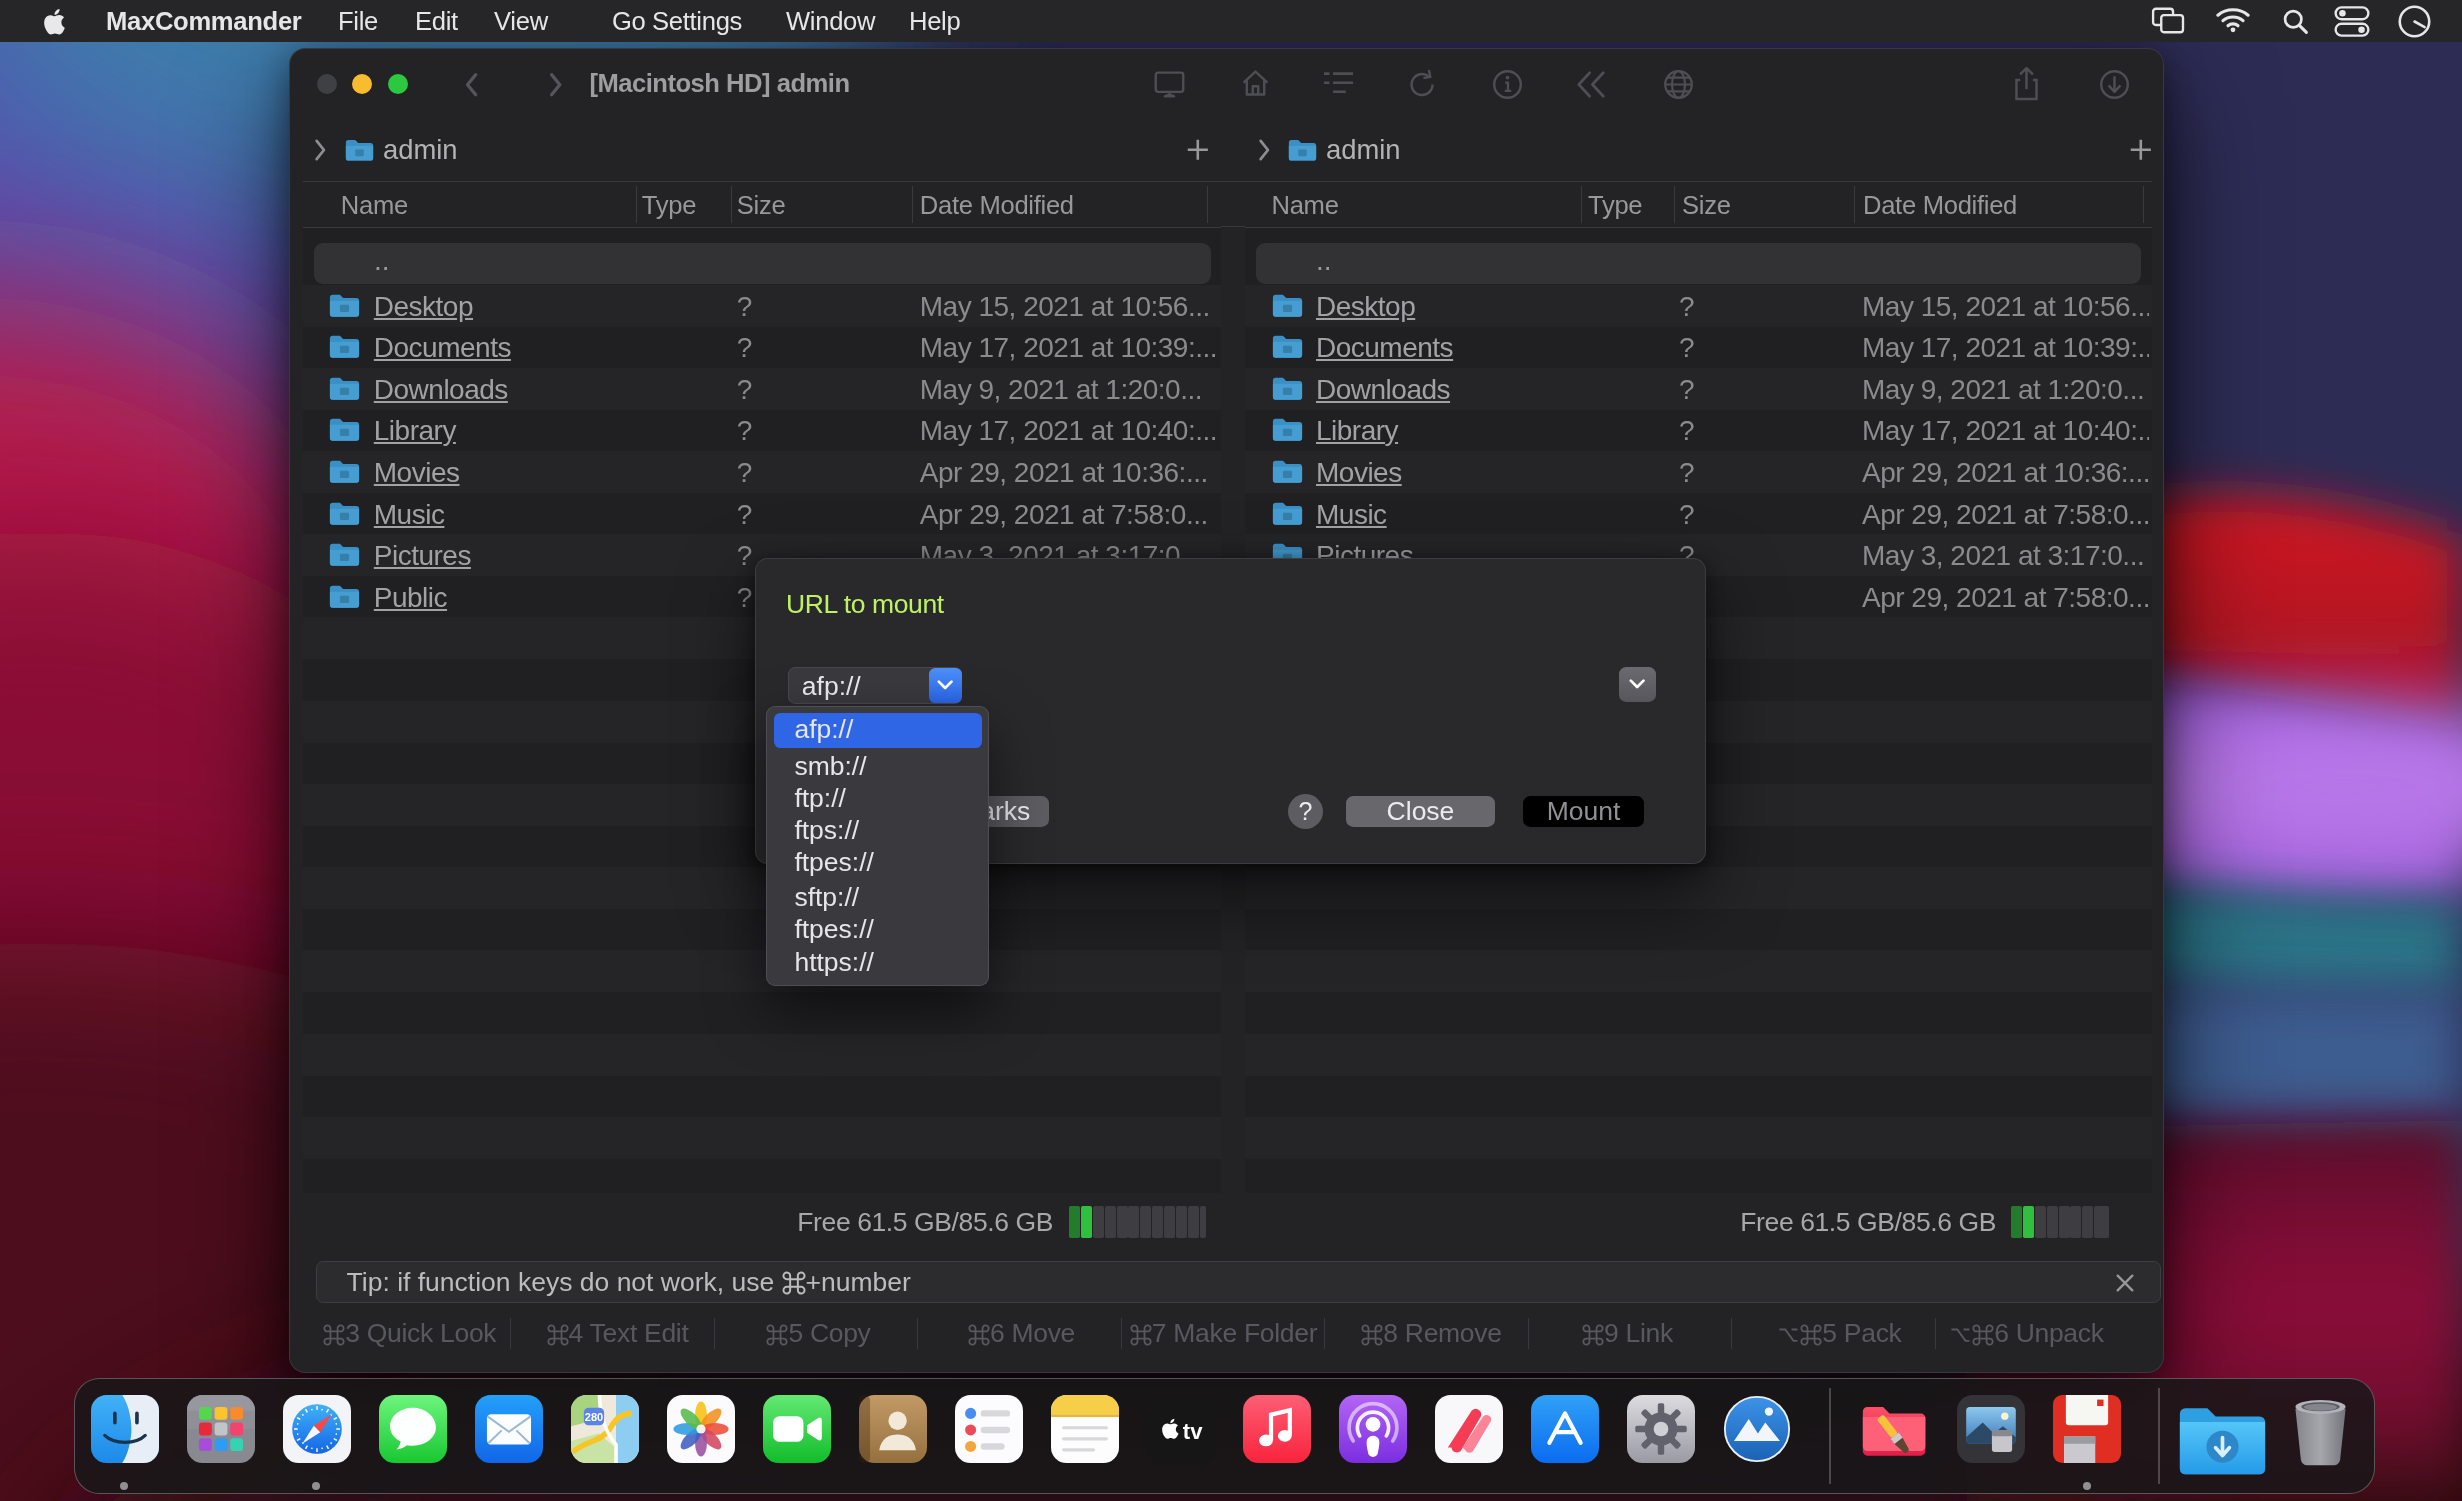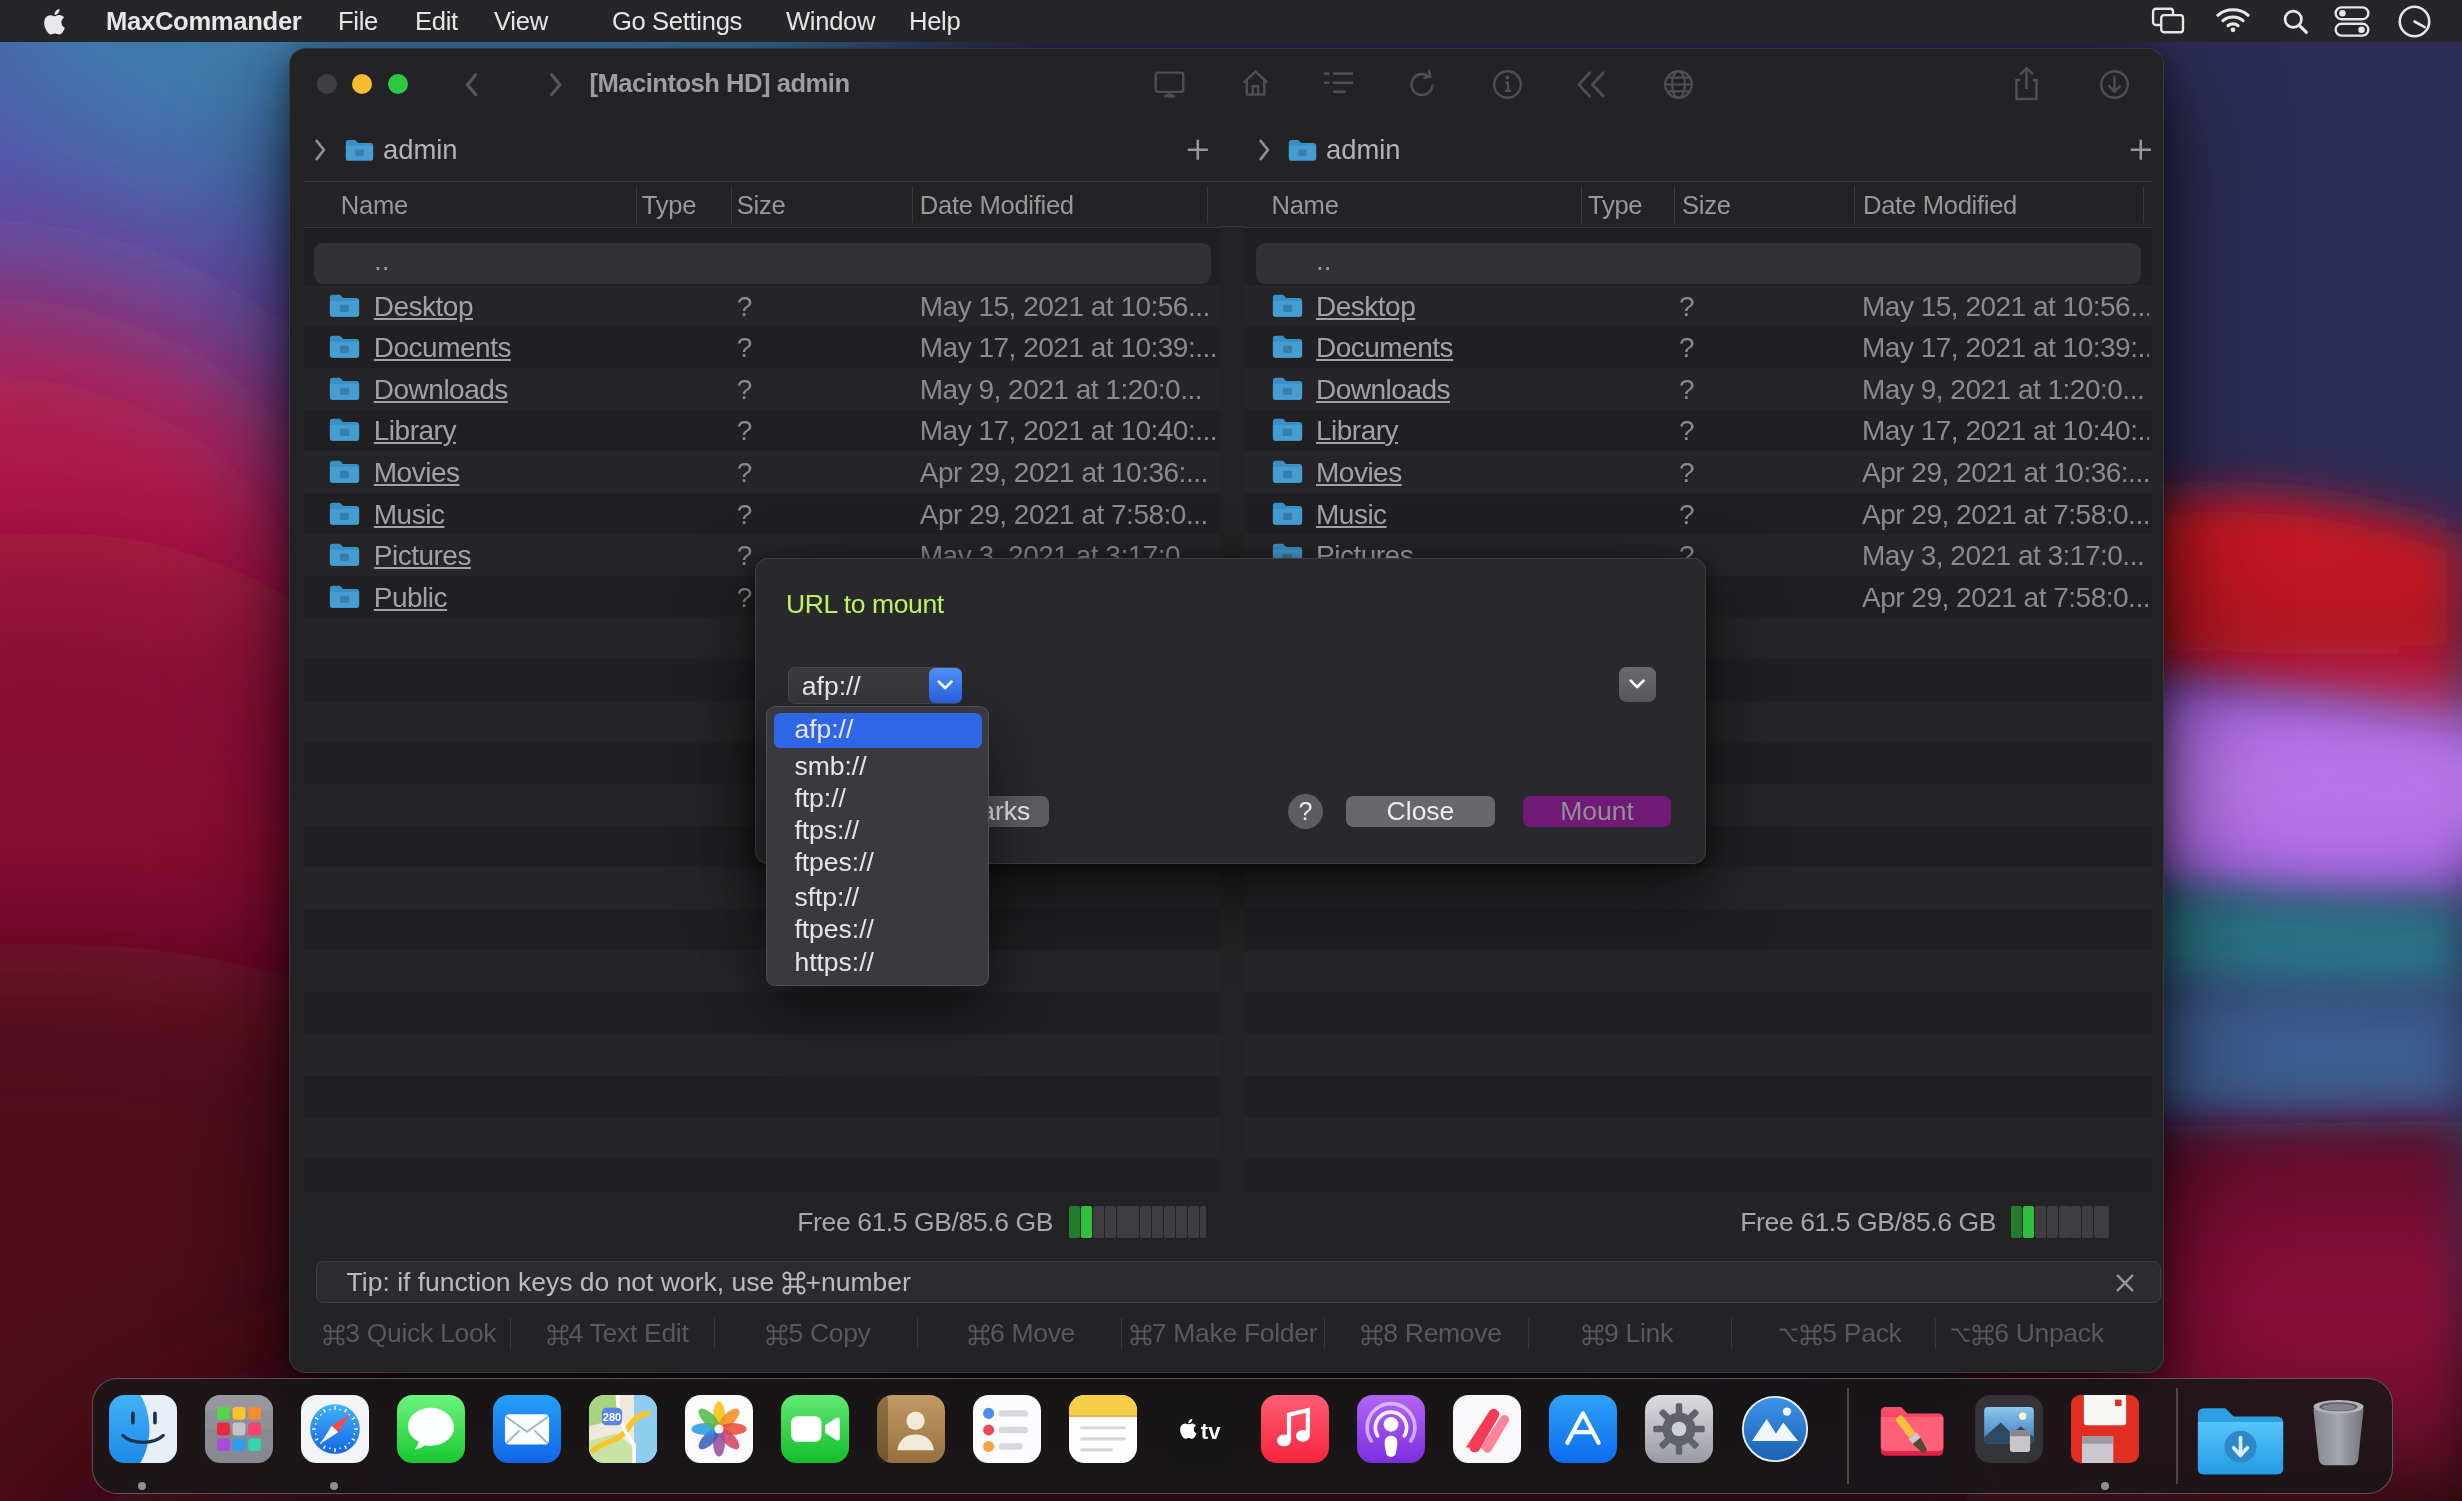--- a/index.html
+++ b/index.html
@@ -34,21 +34,21 @@
   .fnlbl { position:absolute; top:1263px; height:42px; line-height:42px; font-size:26.5px; color:#58585f; text-align:center; letter-spacing:-0.3px; }
   .fnsep { position:absolute; top:1269px; width:0.9px; height:31px; background:#39393d; }
   
   #dlg { position:absolute; left:755px; top:558px; width:951px; height:306px; background:#29292c; border-radius:12.8px; z-index:40;
          box-shadow:0 31px 73px rgba(0,0,0,.6), 0 3.7px 16.5px rgba(0,0,0,.45); border:0.9px solid rgba(130,130,140,.22); }
   #popup { position:absolute; left:766px; top:706px; width:223px; height:280px; background:#3a3a3e; border-radius:9.1px; z-index:50;
            box-shadow:0 24px 55px rgba(0,0,0,.55); border:0.9px solid rgba(140,140,150,.25); font-size:26.5px; color:#e6e6e8; }
   .pitem { position:absolute; left:27.4px; }
   .btn { position:absolute; top:237px; height:31px; border-radius:7.3px; font-size:26.5px; color:#ececee; text-align:center; line-height:31px; }
   
-  #dock { position:absolute; left:92px; top:1378px; width:2301px; height:116px; background:rgba(24,23,25,.86); border-radius:25.6px;
+  #dock { position:absolute; left:74px; top:1378px; width:2301px; height:116px; background:rgba(24,23,25,.86); border-radius:25.6px;
           border:1.8px solid rgba(190,190,200,.38); z-index:20; }
   .ddot { position:absolute; top:103px; width:8.2px; height:8.2px; border-radius:50%; background:#909092; }
   .dsep { position:absolute; top:9.1px; width:1.8px; height:96px; background:rgba(255,255,255,.22); }
 </style>
 </head>
 <body>
 <svg id="wallpaper" class="abs" style="left:0;top:0;z-index:0" width="2462" height="1502" viewBox="0 0 2692 1642">
   <defs>
     <filter id="b90" x="-60%" y="-60%" width="220%" height="220%">
         <feGaussianBlur stdDeviation="90"></feGaussianBlur>
@@ -500,21 +500,21 @@
 
   <div class="abs" style="left:863px;top:108px;width:37px;height:35px;border-radius:7.3px;background:linear-gradient(#6a6a70,#56565c)">
     <svg class="abs" style="left:9.1px;top:10px" width="18.3" height="14.6" viewBox="0 0 20 16">
         <path d="M3 4 l7 7 7-7" fill="none" stroke="#fff" stroke-width="3" stroke-linecap="round" stroke-linejoin="round"></path>
       </svg>
   </div>
 
   <div class="btn" style="left:123px;width:170px;background:#5c5c61">Bookmarks</div>
   <div class="abs" style="left:532px;top:235px;width:35px;height:35px;border-radius:50%;background:#5c5c61;text-align:center;line-height:35px;font-size:25px;color:#ececee">?</div>
   <div class="btn" style="left:590px;width:149px;background:#67676c">Close</div>
-  <div class="btn" style="left:767px;width:148px;background:#701a75;color:#8f8f94">Mount</div>
+  <div class="btn" style="left:767px;width:121px;background:#000000;color:#8f8f94">Mount</div>
 </div>
 <div id="popup">
   <div class="abs" style="left:7.3px;top:6.4px;width:208px;height:35px;background:#2e66e5;border-radius:6.4px"></div>
   <div class="pitem" style="top:7.3px">afp://</div>
   <div class="pitem" style="top:44px">smb://</div>
   <div class="pitem" style="top:76px">ftp://</div>
   <div class="pitem" style="top:108px">ftps://</div>
   <div class="pitem" style="top:140px">ftpes://</div>
   <div class="pitem" style="top:175px">sftp://</div>
   <div class="pitem" style="top:207px">ftpes://</div>

